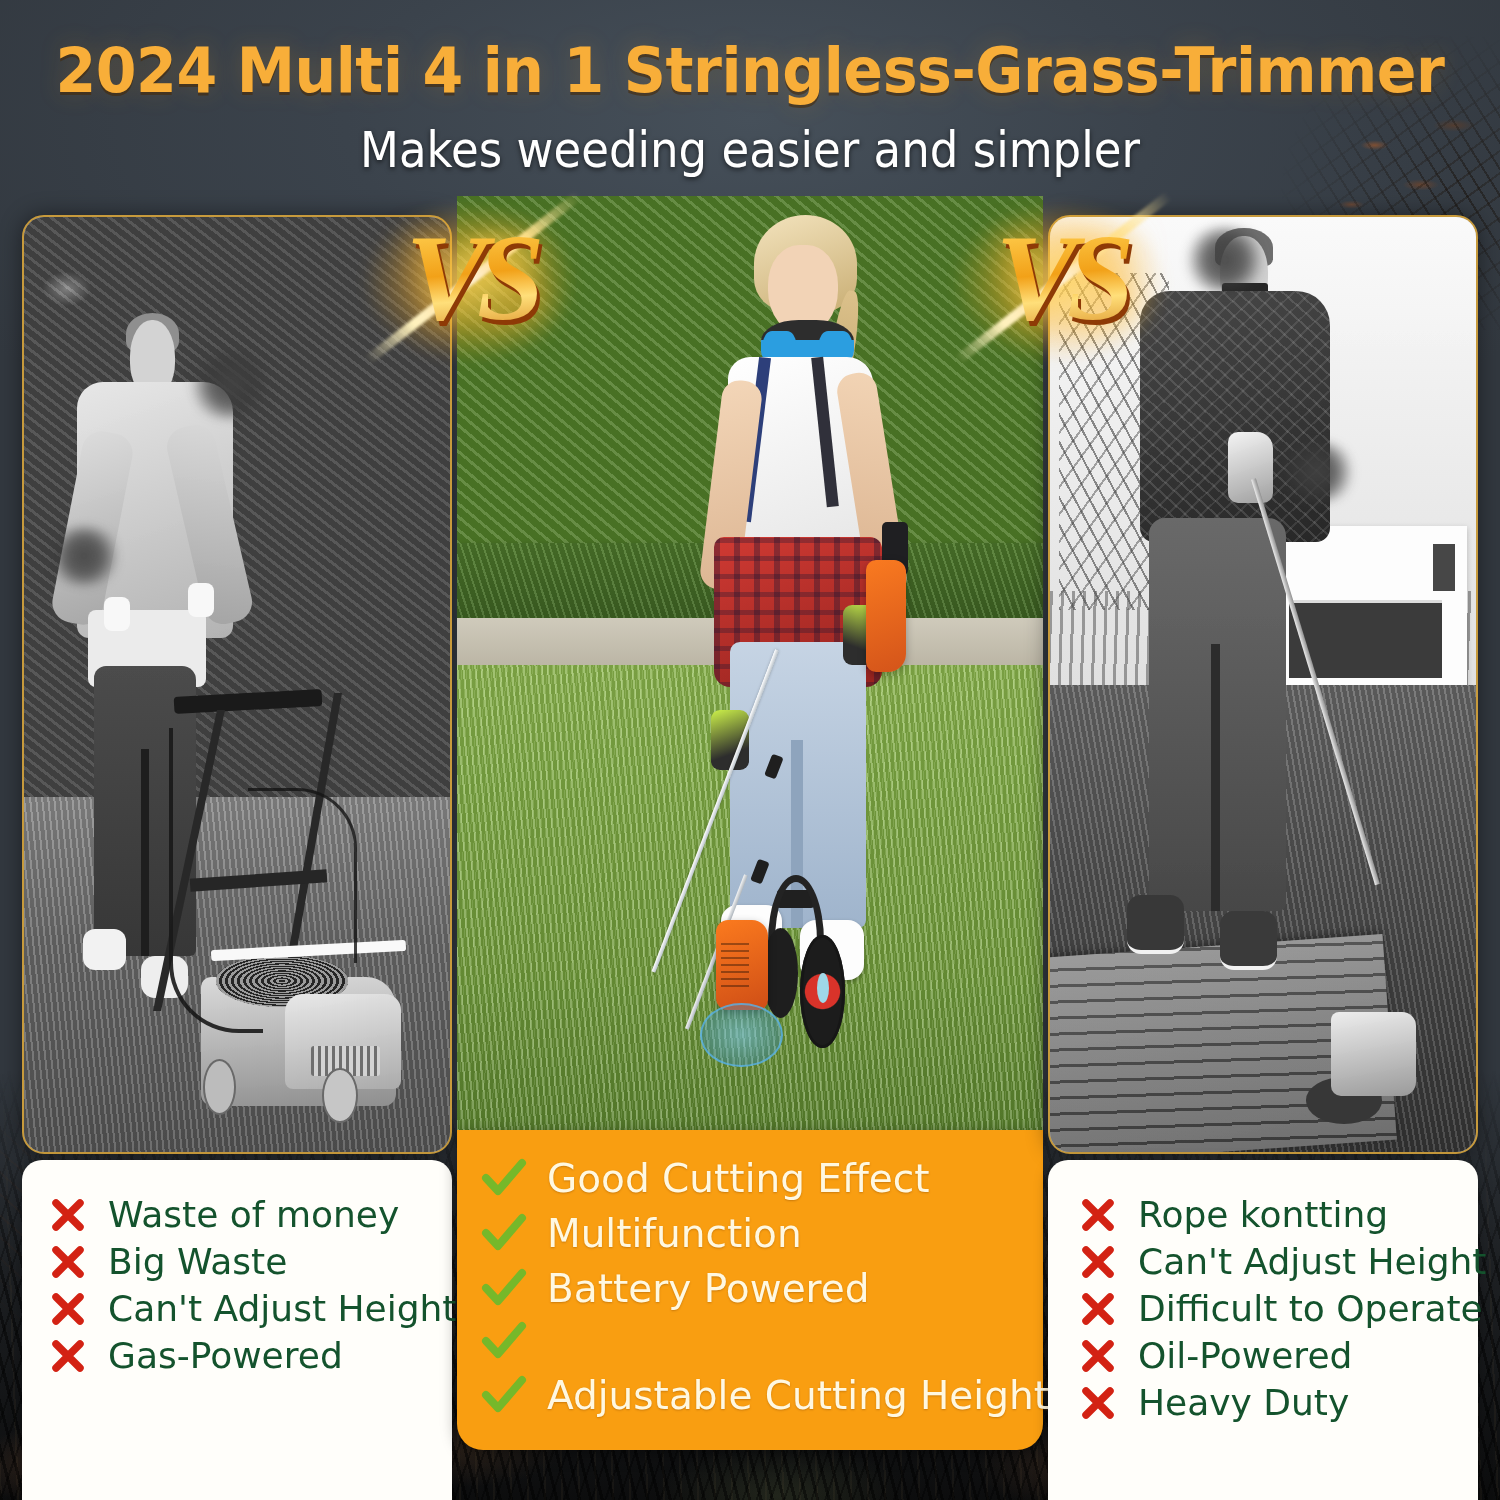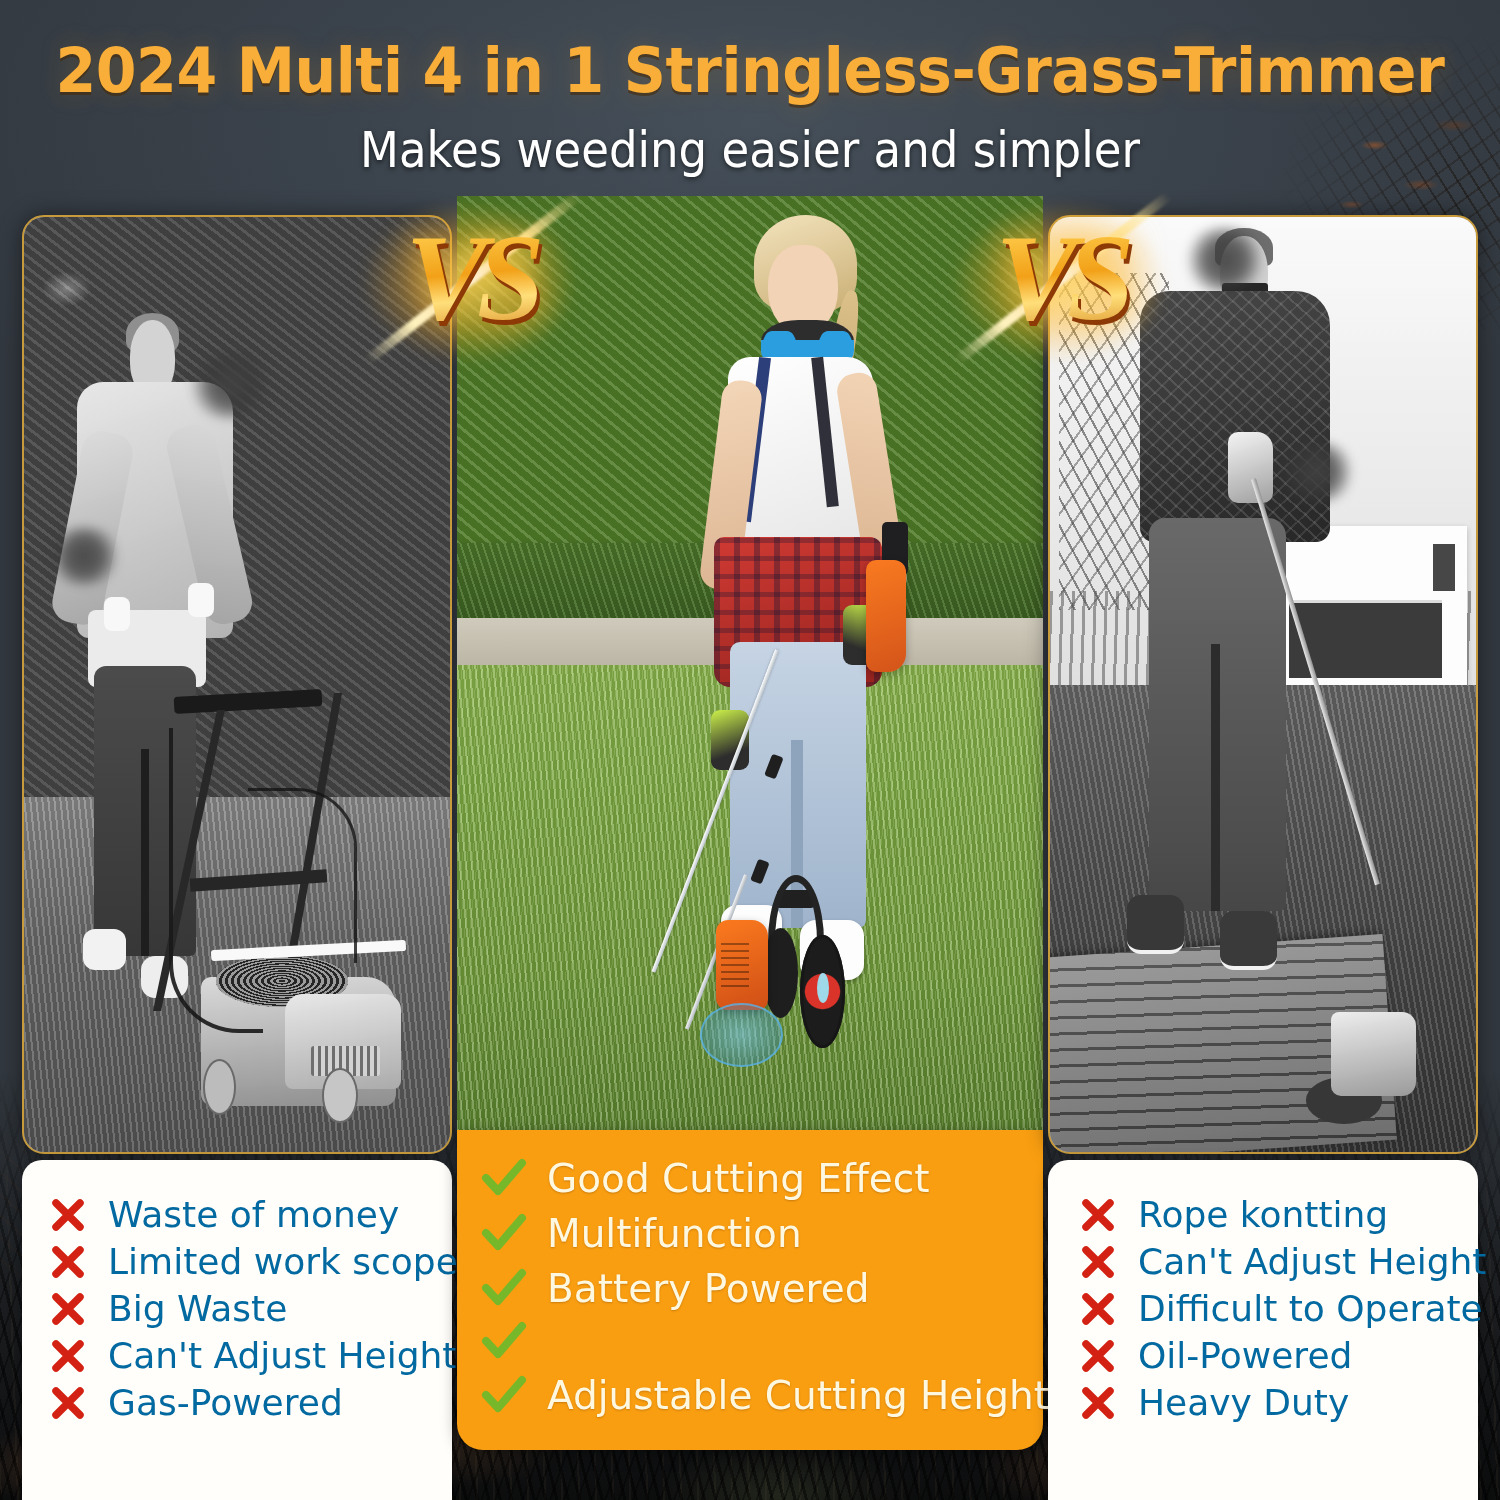--- a/index.html
+++ b/index.html
@@ -307,21 +307,21 @@
   .pain{position:absolute;border-radius:50%;
     background:radial-gradient(circle, rgba(255,20,10,.95) 0%, rgba(235,15,10,.72) 38%, rgba(210,10,10,0) 72%);
     filter:blur(5px);}
 
   
   .row{display:flex;align-items:center;}
   .mark{flex:0 0 auto;display:inline-block;text-align:center;}
   .mark svg{display:block;}
   .txt{white-space:nowrap;}
 
-  .bad .txt{color:#0369a1;font-size:36px;font-family:"DejaVu Sans", sans-serif;}
+  .bad .txt{color:#14532d;font-size:36px;font-family:"DejaVu Sans", sans-serif;}
   .bad .row{margin-bottom:6px;}
   .bad .mark{width:44px;margin-right:16px;}
 
   #center-list .txt{color:#FFF8E1;font-size:39px;font-family:"DejaVu Sans", sans-serif;
      text-shadow:0 1px 2px rgba(120,60,0,.35);}
   #center-list .row{margin-bottom:10px;}
   #center-list .mark{width:50px;margin-right:16px;}
 
   
   .vs{position:absolute;width:190px;height:175px;pointer-events:none;}
@@ -397,28 +397,20 @@
 
     <div class="list bad" style="top:945px;height:475px;padding:34px 26px 0 26px;box-sizing:border-box;">
 
       <div class="row">
         <span class="mark">
           <svg width="40" height="40" viewBox="0 0 40 40">
               <path d="M8 8 L32 32 M32 8 L8 32" stroke="#D32213" stroke-width="7.5" stroke-linecap="round"></path>
             </svg>
         </span>
         <span class="txt">Waste of money</span>
-      </div>
-      <div class="row">
-        <span class="mark">
-          <svg width="40" height="40" viewBox="0 0 40 40">
-              <path d="M8 8 L32 32 M32 8 L8 32" stroke="#D32213" stroke-width="7.5" stroke-linecap="round"></path>
-            </svg>
-        </span>
-        <span class="txt">Limited work scope</span>
       </div>
       <div class="row">
         <span class="mark">
           <svg width="40" height="40" viewBox="0 0 40 40">
               <path d="M8 8 L32 32 M32 8 L8 32" stroke="#D32213" stroke-width="7.5" stroke-linecap="round"></path>
             </svg>
         </span>
         <span class="txt">Big Waste</span>
       </div>
       <div class="row">

